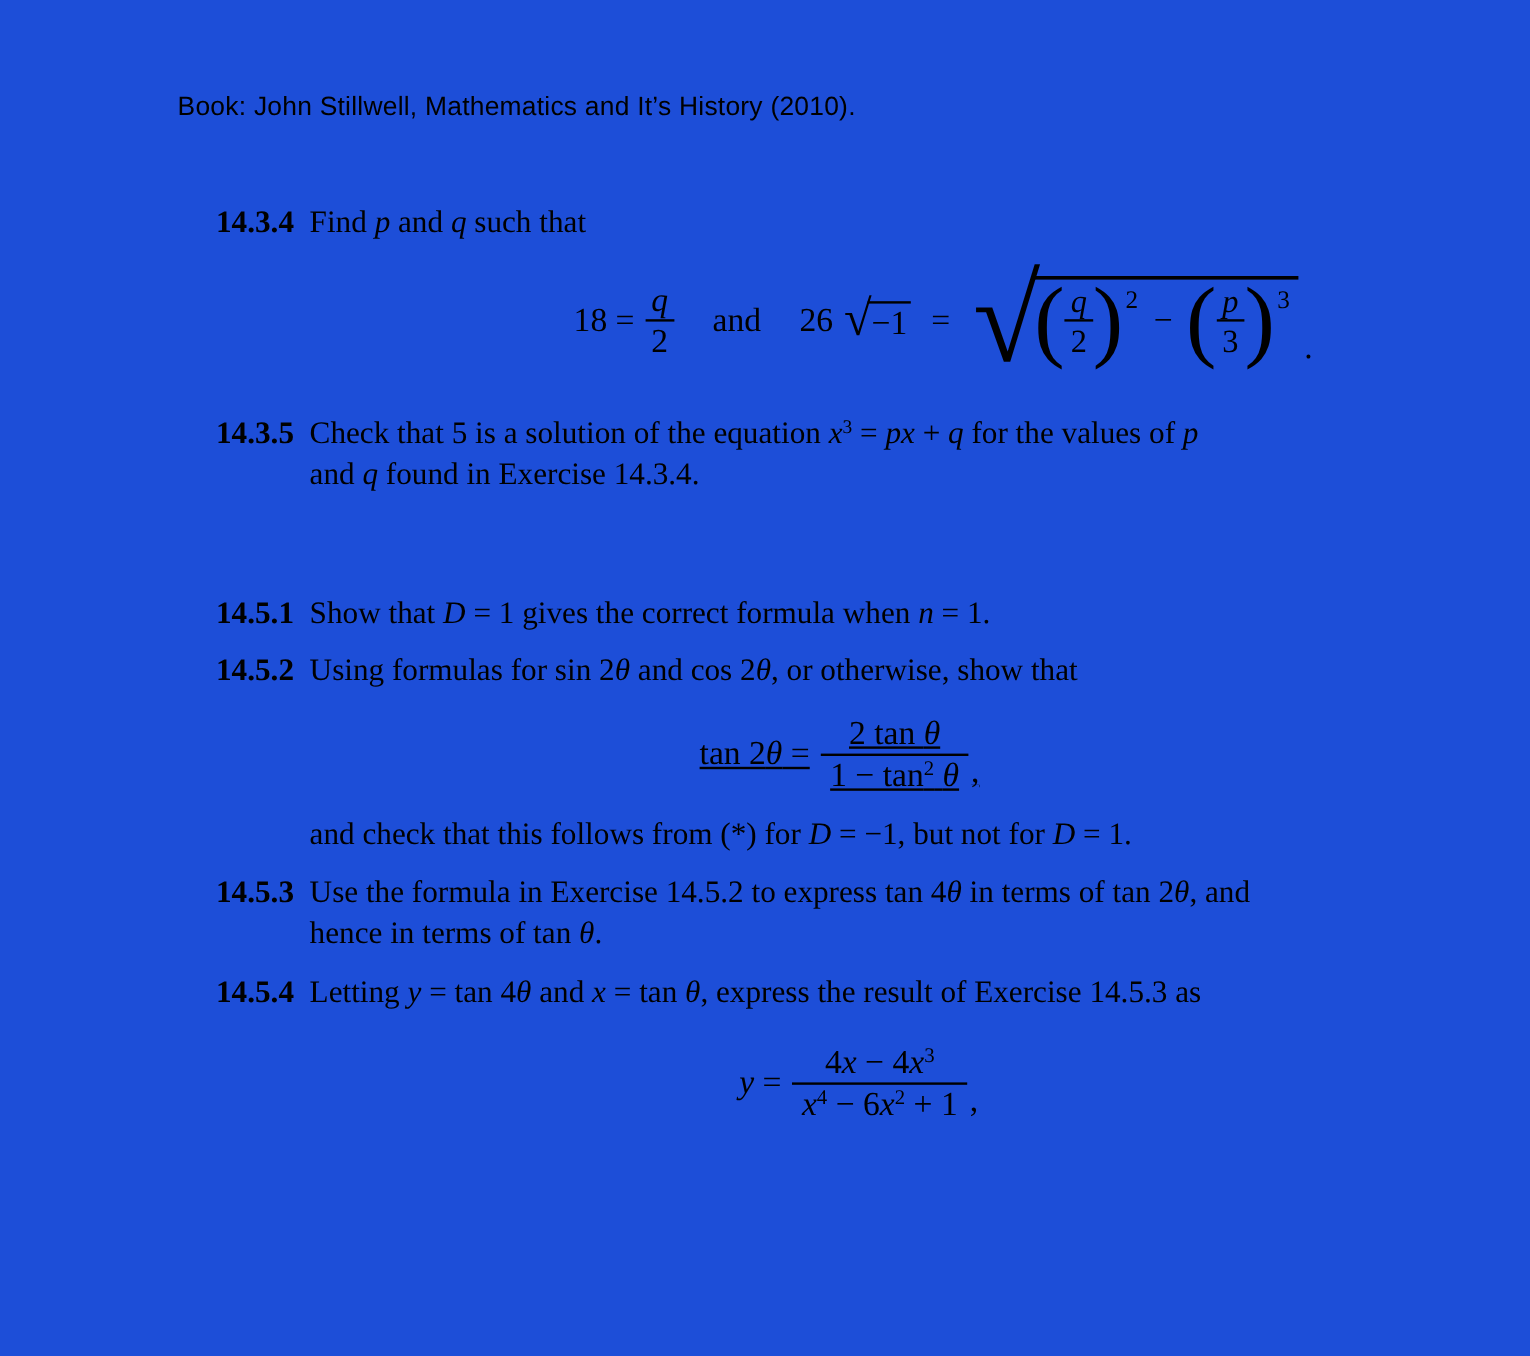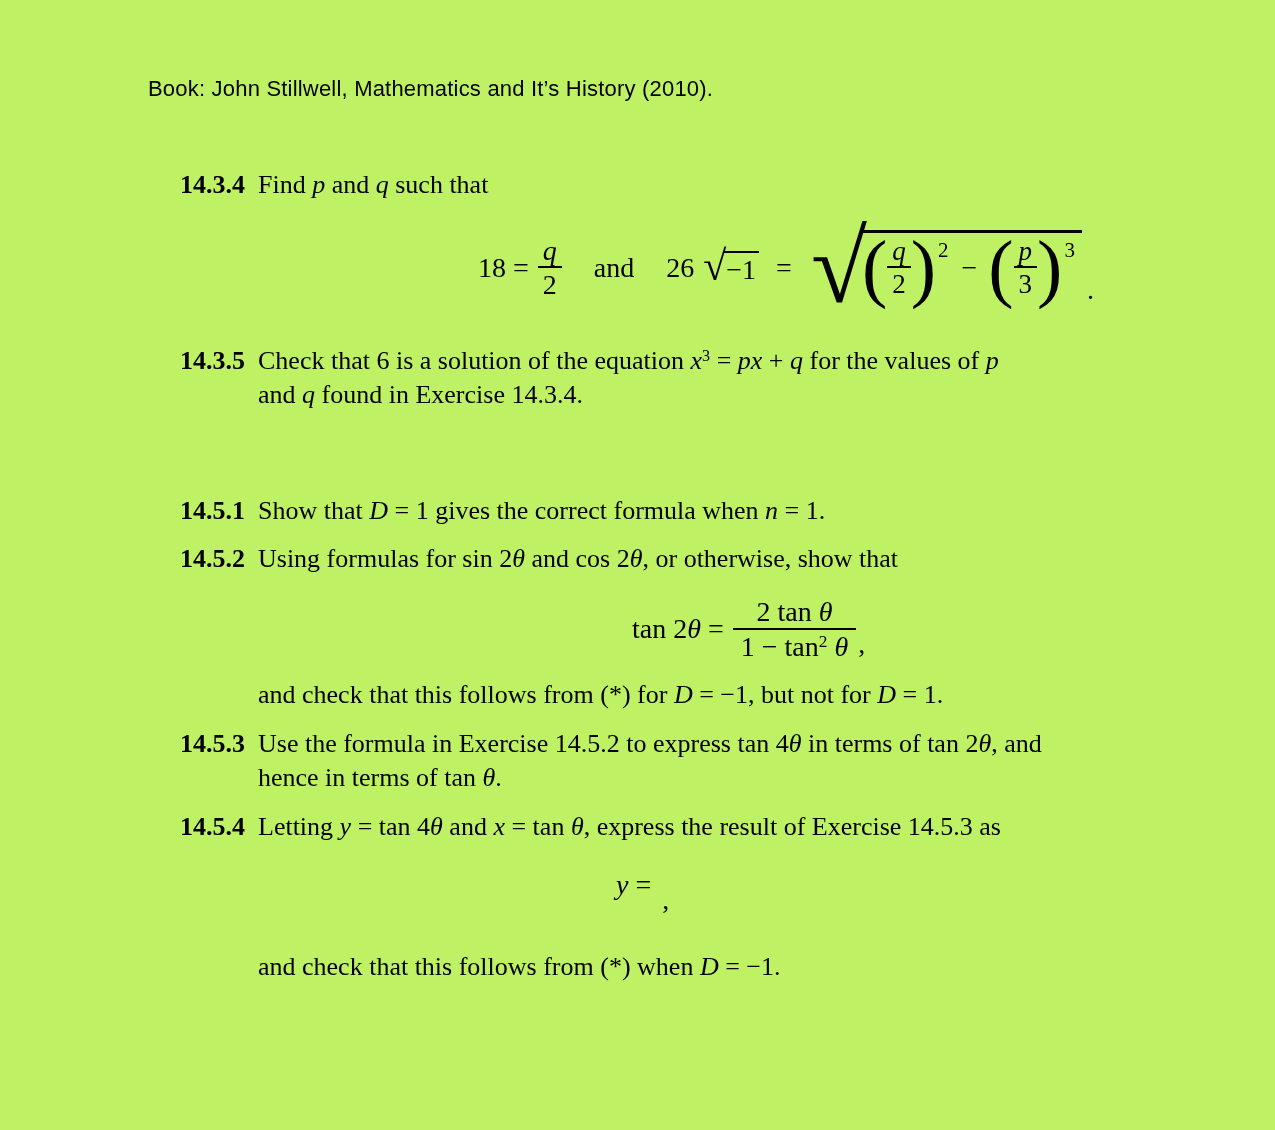--- a/index.html
+++ b/index.html
@@ -3,21 +3,21 @@
 <meta charset="utf-8">
 <style>
   * { margin:0; padding:0; box-sizing:border-box; }
   html,body { background:#ffffff; }
   body {
     width:1275px; height:1130px;
     font-family:"Liberation Serif", serif;
     color:#000;
     overflow:hidden;
   }
-  .page { position:relative; width:1275px; height:1130px; background:#bef264; }
+  .page { position:relative; width:1275px; height:1130px; background:#1d4ed8; }
   .abs { position:absolute; white-space:nowrap; }
 
   
   .header {
     font-family:"Liberation Sans", sans-serif;
     font-size:22px;
     letter-spacing:0.2px;
   }
 
   
@@ -93,43 +93,46 @@
           <span class="num i">p</span>
           <span class="den">3</span>
         </span>
         <span class="bigp">)</span>
         <span class="psup">3</span>
       </span>
     </span>
     <span class="period">.</span>
   </div>
 
-  <div class="abs line" style="left:180px; top:344px;"><span class="b">14.3.5</span><span>Check that 6 is a solution of the equation </span><span class="i">x</span><span class="sup">3</span><span> = </span><span class="i">px</span><span> + </span><span class="i">q</span><span> for the values of </span><span class="i">p</span></div>
+  <div class="abs line" style="left:180px; top:344px;"><span class="b">14.3.5</span><span>Check that 5 is a solution of the equation </span><span class="i">x</span><span class="sup">3</span><span> = </span><span class="i">px</span><span> + </span><span class="i">q</span><span> for the values of </span><span class="i">p</span></div>
   <div class="abs line" style="left:258px; top:378px;"><span>and </span><span class="i">q</span><span> found in Exercise 14.3.4.</span></div>
 
   <div class="abs line" style="left:180px; top:494px;"><span class="b">14.5.1</span><span>Show that </span><span class="i">D</span><span> = 1 gives the correct formula when </span><span class="i">n</span><span> = 1.</span></div>
 
   <div class="abs line" style="left:180px; top:542px;"><span class="b">14.5.2</span><span>Using formulas for sin 2</span><span class="i">θ</span><span> and cos 2</span><span class="i">θ</span><span>, or otherwise, show that</span></div>
 
-  <div class="abs eq" style="left:592px; top:595px;">
+  <div class="abs eq" style="left:543px; top:595px;text-decoration:underline;">
     <span class="lhsgap"><span>tan 2</span><span class="i">θ</span><span> =</span></span>
     <span class="frac eqfrac">
       <span class="num"><span>2 tan </span><span class="i">θ</span></span>
       <span class="den"><span>1 − tan</span><span class="sup">2</span><span>&nbsp;</span><span class="i">θ</span></span>
     </span>
     <span class="lowmark">,</span>
   </div>
 
   <div class="abs line" style="left:258px; top:678px;font-family:Liberation Serif, serif;"><span>and check that this follows from (*) for </span><span class="i">D</span><span> = −1, but not for </span><span class="i">D</span><span> = 1.</span></div>
 
   <div class="abs line" style="left:180px; top:727px;"><span class="b">14.5.3</span><span>Use the formula in Exercise 14.5.2 to express tan 4</span><span class="i">θ</span><span> in terms of tan 2</span><span class="i">θ</span><span>, and</span></div>
   <div class="abs line" style="left:258px; top:761px;"><span>hence in terms of tan </span><span class="i">θ</span><span>.</span></div>
 
   <div class="abs line" style="left:180px; top:810px;"><span class="b">14.5.4</span><span>Letting </span><span class="i">y</span><span> = tan 4</span><span class="i">θ</span><span> and </span><span class="i">x</span><span> = tan </span><span class="i">θ</span><span>, express the result of Exercise 14.5.3 as</span></div>
 
   <div class="abs eq" style="left:576px; top:869px;">
     <span class="lhsgap"><span class="i">y</span><span> =</span></span>
+    <span class="frac eqfrac">
+      <span class="num"><span>4</span><span class="i">x</span><span> − 4</span><span class="i">x</span><span class="sup">3</span></span>
+      <span class="den"><span class="i">x</span><span class="sup">4</span><span> − 6</span><span class="i">x</span><span class="sup">2</span><span> + 1</span></span>
+    </span>
     <span class="lowmark">,</span>
   </div>
 
-  <div class="abs line" style="left:258px; top:950px;"><span>and check that this follows from (*) when </span><span class="i">D</span><span> = −1.</span></div>
 
 </div>
 
 </body></html>

